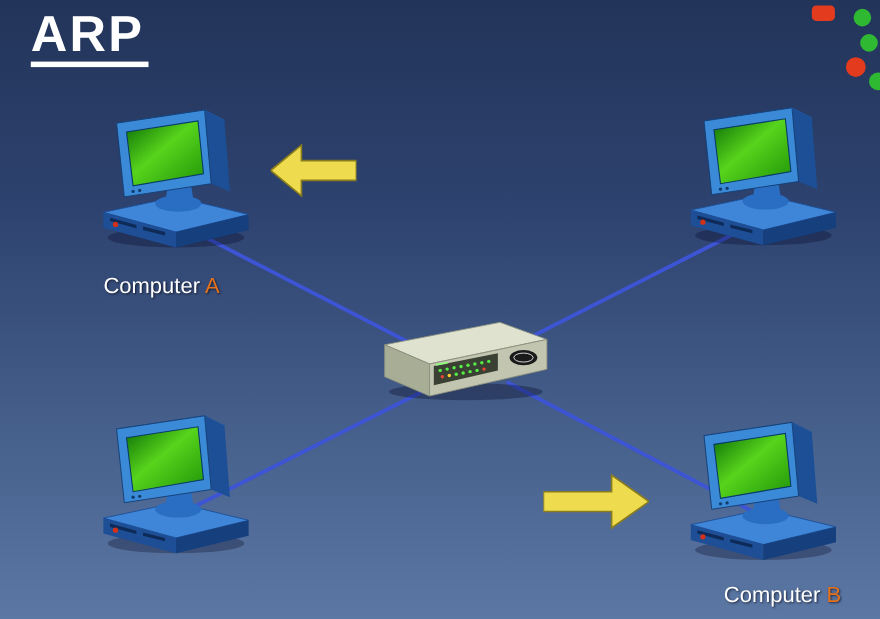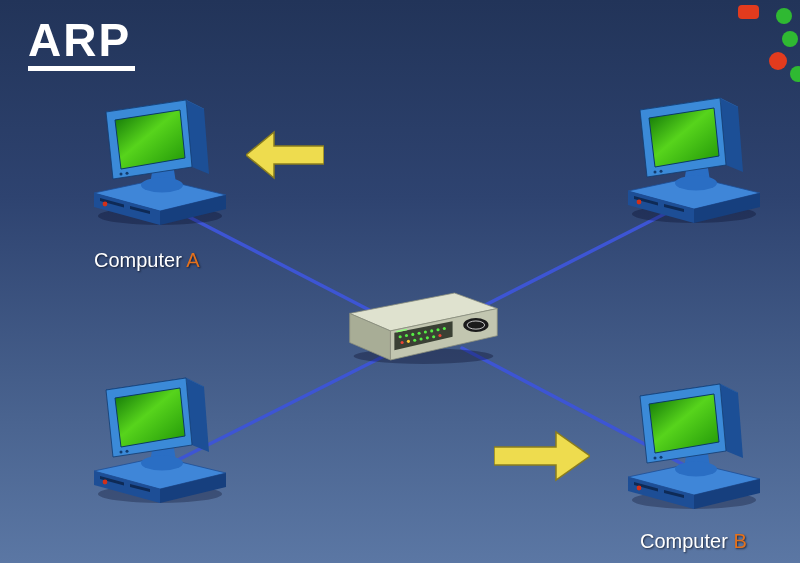--- a/index.html
+++ b/index.html
@@ -1,35 +1,35 @@
 <!DOCTYPE html>
 <html style="--bg-top: #223459; --bg-bottom: #5b77a4; --accent: #e4711c; --link: #3d55d4; --arrow: #eedc4e; --arrow-edge: #8a7d1e;"><head>
 <meta charset="utf-8">
 <style>
   html,body{margin:0;padding:0;width:800px;height:563px;overflow:hidden;
     font-family:"Liberation Sans", sans-serif;}
   .slide{position:relative;width:800px;height:563px;overflow:hidden;
     background:linear-gradient(180deg,var(--bg-top,#223459) 0%,#2e4370 35%,#4a6490 75%,var(--bg-bottom,#5b77a4) 100%);}
-  .title{position:absolute;left:28px;top:16px;z-index:6;color:#fff;
+  .title{position:absolute;left:28px;top:6px;z-index:6;color:#fff;
     font-size:46px;font-weight:800;letter-spacing:2px;display:inline-block;
     border-bottom:5px solid #fff;padding:0 4px 2px 0;line-height:1.05;}
   .links{position:absolute;left:0;top:0;z-index:1;}
   .pc{position:absolute;width:140px;height:140px;z-index:2;}
   .pc-tl{left:90px;top:90px;}
   .pc-tr{left:624px;top:88px;}
   .pc-bl{left:90px;top:368px;}
   .pc-br{left:624px;top:374px;}
   .hub{position:absolute;left:340px;top:288px;width:165px;height:78px;z-index:3;}
   .arrow{position:absolute;z-index:4;}
   .arrow-left{left:246px;top:130px;width:78px;height:50px;}
   .arrow-right{left:494px;top:430px;width:96px;height:52px;}
   .node-label{position:absolute;z-index:5;color:#fff;font-weight:normal;font-size:20px;
     text-shadow:1px 1px 2px rgba(0,0,10,.65);white-space:pre;}
   .label-a{left:94px;top:249px;}
-  .label-b{left:640px;top:530px;}
+  .label-b{left:658px;top:530px;}
   .node-label .accent{color:var(--accent,#e4711c);}
   .decor{position:absolute;top:0;right:0;width:70px;height:95px;z-index:6;}
   .decor .dot{position:absolute;display:block;}
   .decor .dot.square{width:21px;height:14px;border-radius:4px;}
   .decor .dot.circle{width:16px;height:16px;border-radius:50%;}
   .decor .dot:nth-child(1){left:8px;top:5px;}
   .decor .dot:nth-child(2){left:46px;top:8px;}
   .decor .dot:nth-child(3){left:52px;top:31px;}
   .decor .dot:nth-child(4){left:39px;top:52px;width:18px;height:18px;}
   .decor .dot:nth-child(5){left:60px;top:66px;}

